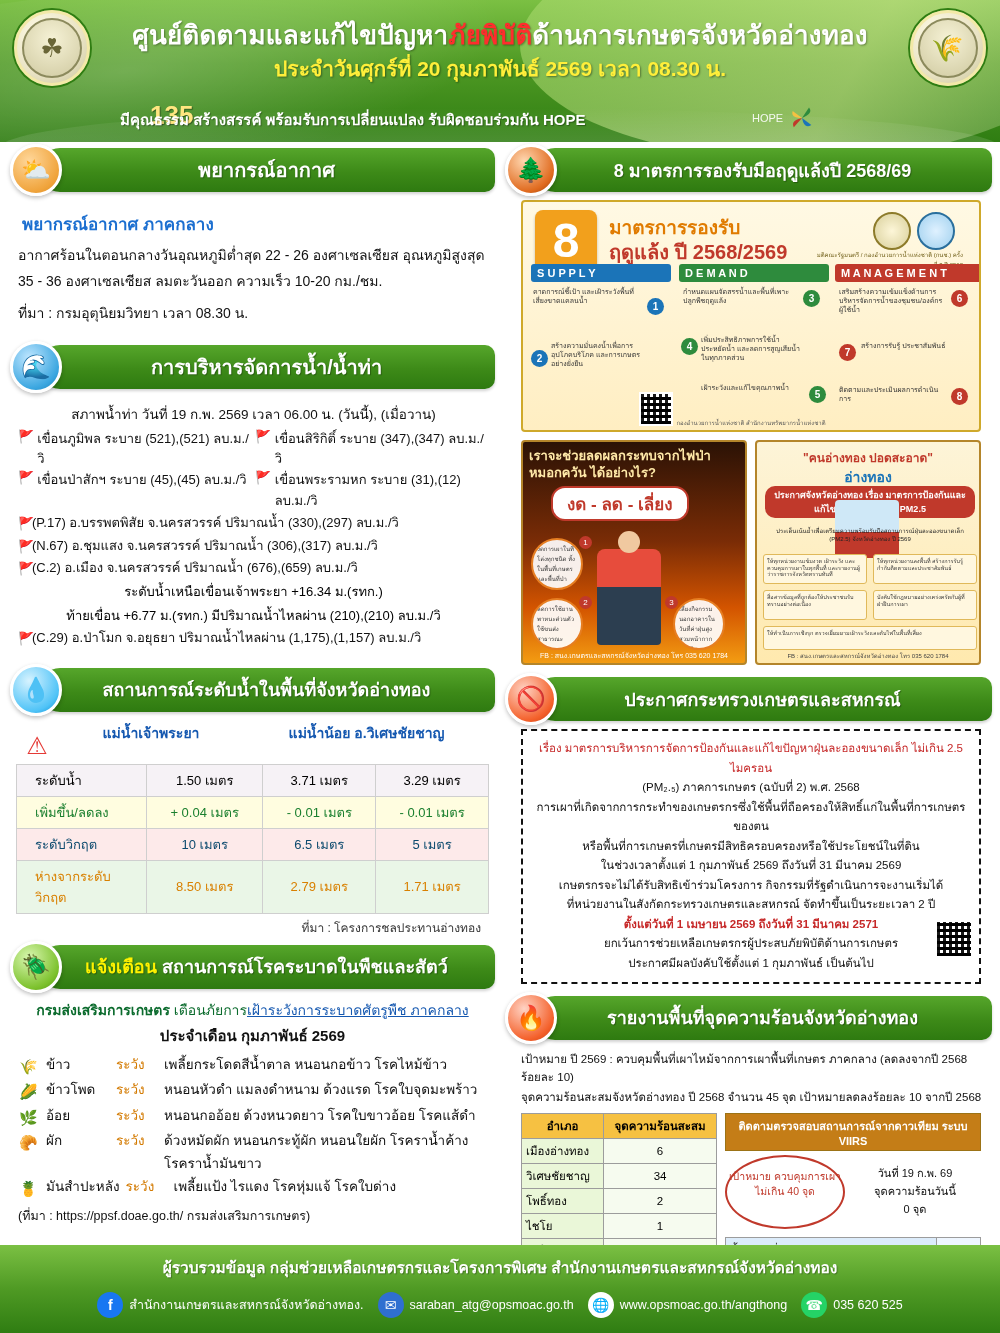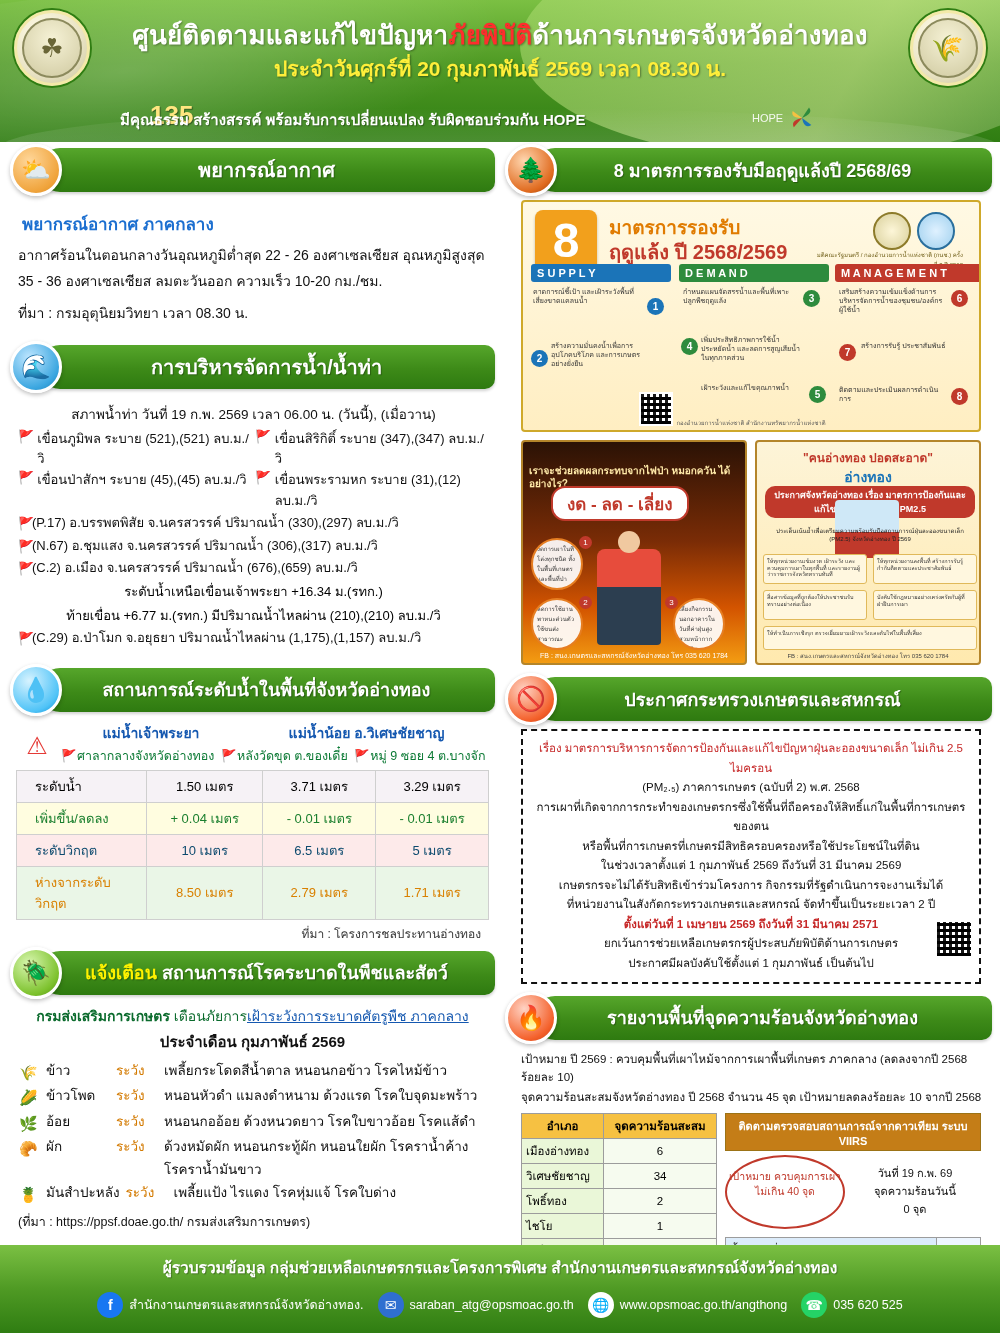--- a/index.html
+++ b/index.html
@@ -185,21 +185,21 @@
       repeating-linear-gradient(0deg,#000 0 3px,#fff 3px 6px),
       repeating-linear-gradient(90deg,rgba(0,0,0,.9) 0 3px,rgba(255,255,255,.9) 3px 6px);
     background-blend-mode:multiply; border:2px solid #fff; }
   .pfoot { position:absolute; left:0; bottom:2px; width:100%; text-align:center; font-size:6px; color:#555;}
 
   
   .two { margin-left:18px; width:460px; display:flex; gap:8px; margin-top:8px;}
   .mini { width:226px; height:225px; border:2px solid #b4852a; border-radius:4px; position:relative; overflow:hidden; }
   .mini.fire { background:linear-gradient(180deg,#2b1205,#7a2c06 45%,#d35400 75%,#f39c12 100%); }
   .mini.clean { background:linear-gradient(180deg,#fdf4d8,#ffe9ae); }
-  .mini .mt1 { position:absolute; left:6px; top:22px; right:6px; font-size:10px; color:#ffe9a8; line-height:1.3; font-weight:bold;}
+  .mini .mt1 { position:absolute; left:6px; top:6px; right:6px; font-size:13px; color:#ffe9a8; line-height:1.3; font-weight:bold;}
   .mini .mbadge {
     position:absolute; left:28px; top:44px; background:#fff; color:#c0392b;
     font-size:17px; font-weight:bold; padding:2px 14px; border-radius:14px; border:2px solid #c0392b;
   }
   .mini .circ { position:absolute; width:52px; height:52px; border-radius:50%; background:rgba(255,255,255,.92);
     border:2px solid #e67e22; font-size:6px; color:#333; padding:4px; overflow:hidden;}
   .mini .cnum { position:absolute; width:13px; height:13px; border-radius:50%; background:#c0392b; color:#fff;
     font-size:8px; text-align:center; line-height:13px;}
   .mini .person { position:absolute; left:74px; bottom:18px; width:64px; height:96px;
     background:linear-gradient(180deg,#e74c3c 40%,#2c3e50 40%); border-radius:8px 8px 4px 4px;}
@@ -378,25 +378,20 @@
       </div>
       <div class="sec-ico aqua">💧</div>
     </div>
     <div class="wl-wrap">
       <div class="wl-head">
         <div class="wl-warn">⚠</div>
         <div class="wl-head-txt">
           <div class="wl-hrow1">
             <span>แม่น้ำเจ้าพระยา</span>
             <span>แม่น้ำน้อย  อ.วิเศษชัยชาญ</span>
-          </div>
-          <div class="wl-hrow2">
-            <span>🚩<span>ศาลากลางจังหวัดอ่างทอง</span></span>
-            <span>🚩<span>หลังวัดขุด ต.ของเดี๋ย</span></span>
-            <span>🚩<span>หมู่ 9 ซอย 4 ต.บางจัก</span></span>
           </div>
         </div>
       </div>
 
       <table class="wl">
         <tbody>
             <tr class="r1">
           <td class="lbl">ระดับน้ำ</td>
           <td class="v">1.50 เมตร</td>
           <td class="v">3.71 เมตร</td>

